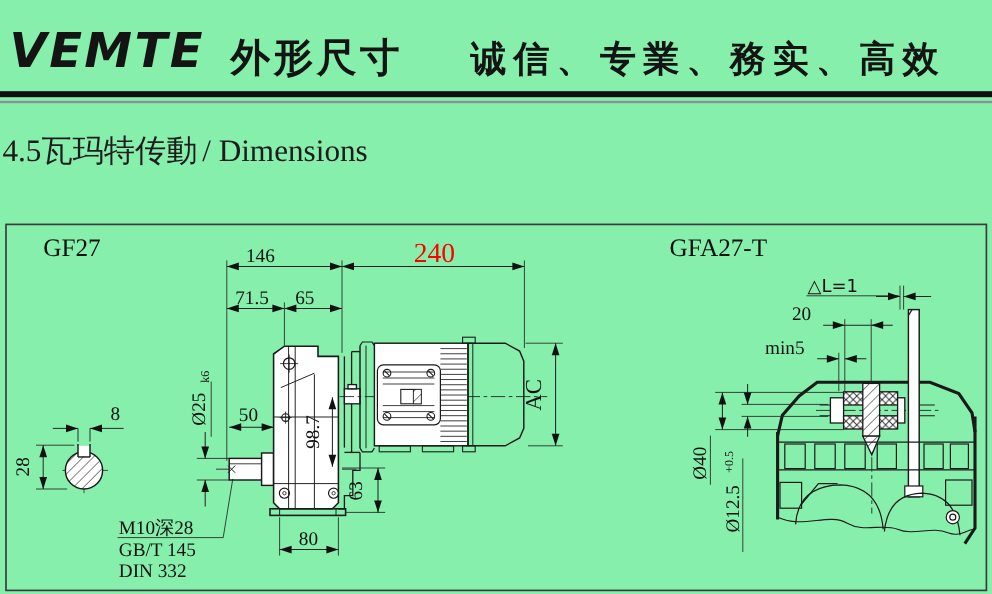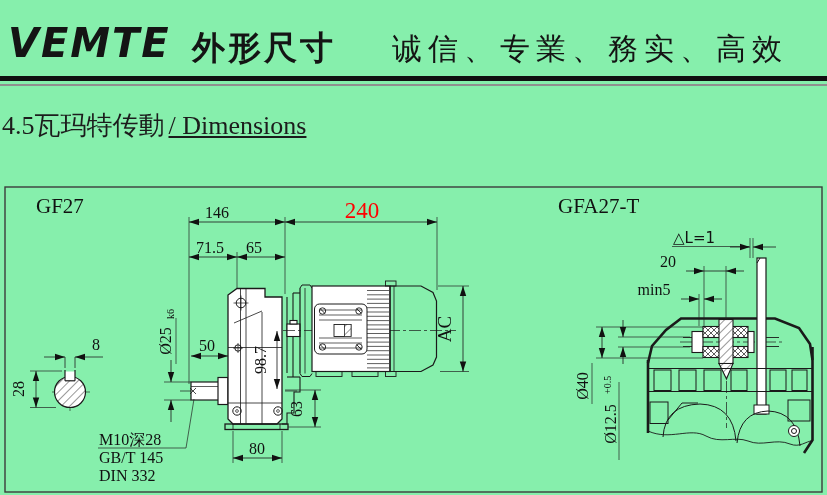--- a/index.html
+++ b/index.html
@@ -1,23 +1,23 @@
 <!DOCTYPE html>
 <html><head>
 <meta charset="utf-8">
 <style>
   html,body{margin:0;padding:0;background:#fff;width:827px;height:495px;overflow:hidden;}
   #page{position:relative;width:827px;height:495px;background:#86efac;font-family:"Liberation Serif",serif;color:#111;}
   .brand-latin{position:absolute;left:8px;top:20px;font-family:"DejaVu Sans",sans-serif;font-style:italic;font-weight:bold;font-size:40px;letter-spacing:2px;color:#141414;}
   .brand-cn{position:absolute;left:192px;top:26px;font-family:"DejaVu Sans",sans-serif;font-weight:bold;font-size:33px;letter-spacing:3px;color:#141414;}
-  .slogan{position:absolute;left:392px;top:29px;font-family:"DejaVu Sans",sans-serif;font-weight:normal;font-size:30px;letter-spacing:6px;color:#141414;}
+  .slogan{position:absolute;left:392px;top:29px;font-family:"DejaVu Sans",sans-serif;font-weight:bold;font-size:30px;letter-spacing:6px;color:#141414;}
   .rule-thick{position:absolute;left:0;top:76px;width:827px;height:5px;background:#101010;}
   .rule-thin{position:absolute;left:0;top:84px;width:827px;height:2px;background:#8f8f8f;}
   .section-title{position:absolute;left:2px;top:108px;font-size:26px;color:#1c1c1c;}
-  .section-title .en{margin-left:4px;text-decoration:underline;}
+  .section-title .en{margin-left:4px;}
   svg text{font-family:"Liberation Serif",serif;fill:#111;}
   text.dim{font-size:16px;}
   text.lbl{font-size:21px;}
   text.red{fill:#ff0000;font-size:23px;}
   text.small{font-size:10px;}
   .tri{font-family:"DejaVu Sans",sans-serif;font-size:15px;}
 </style>
 </head>
 <body>
 

